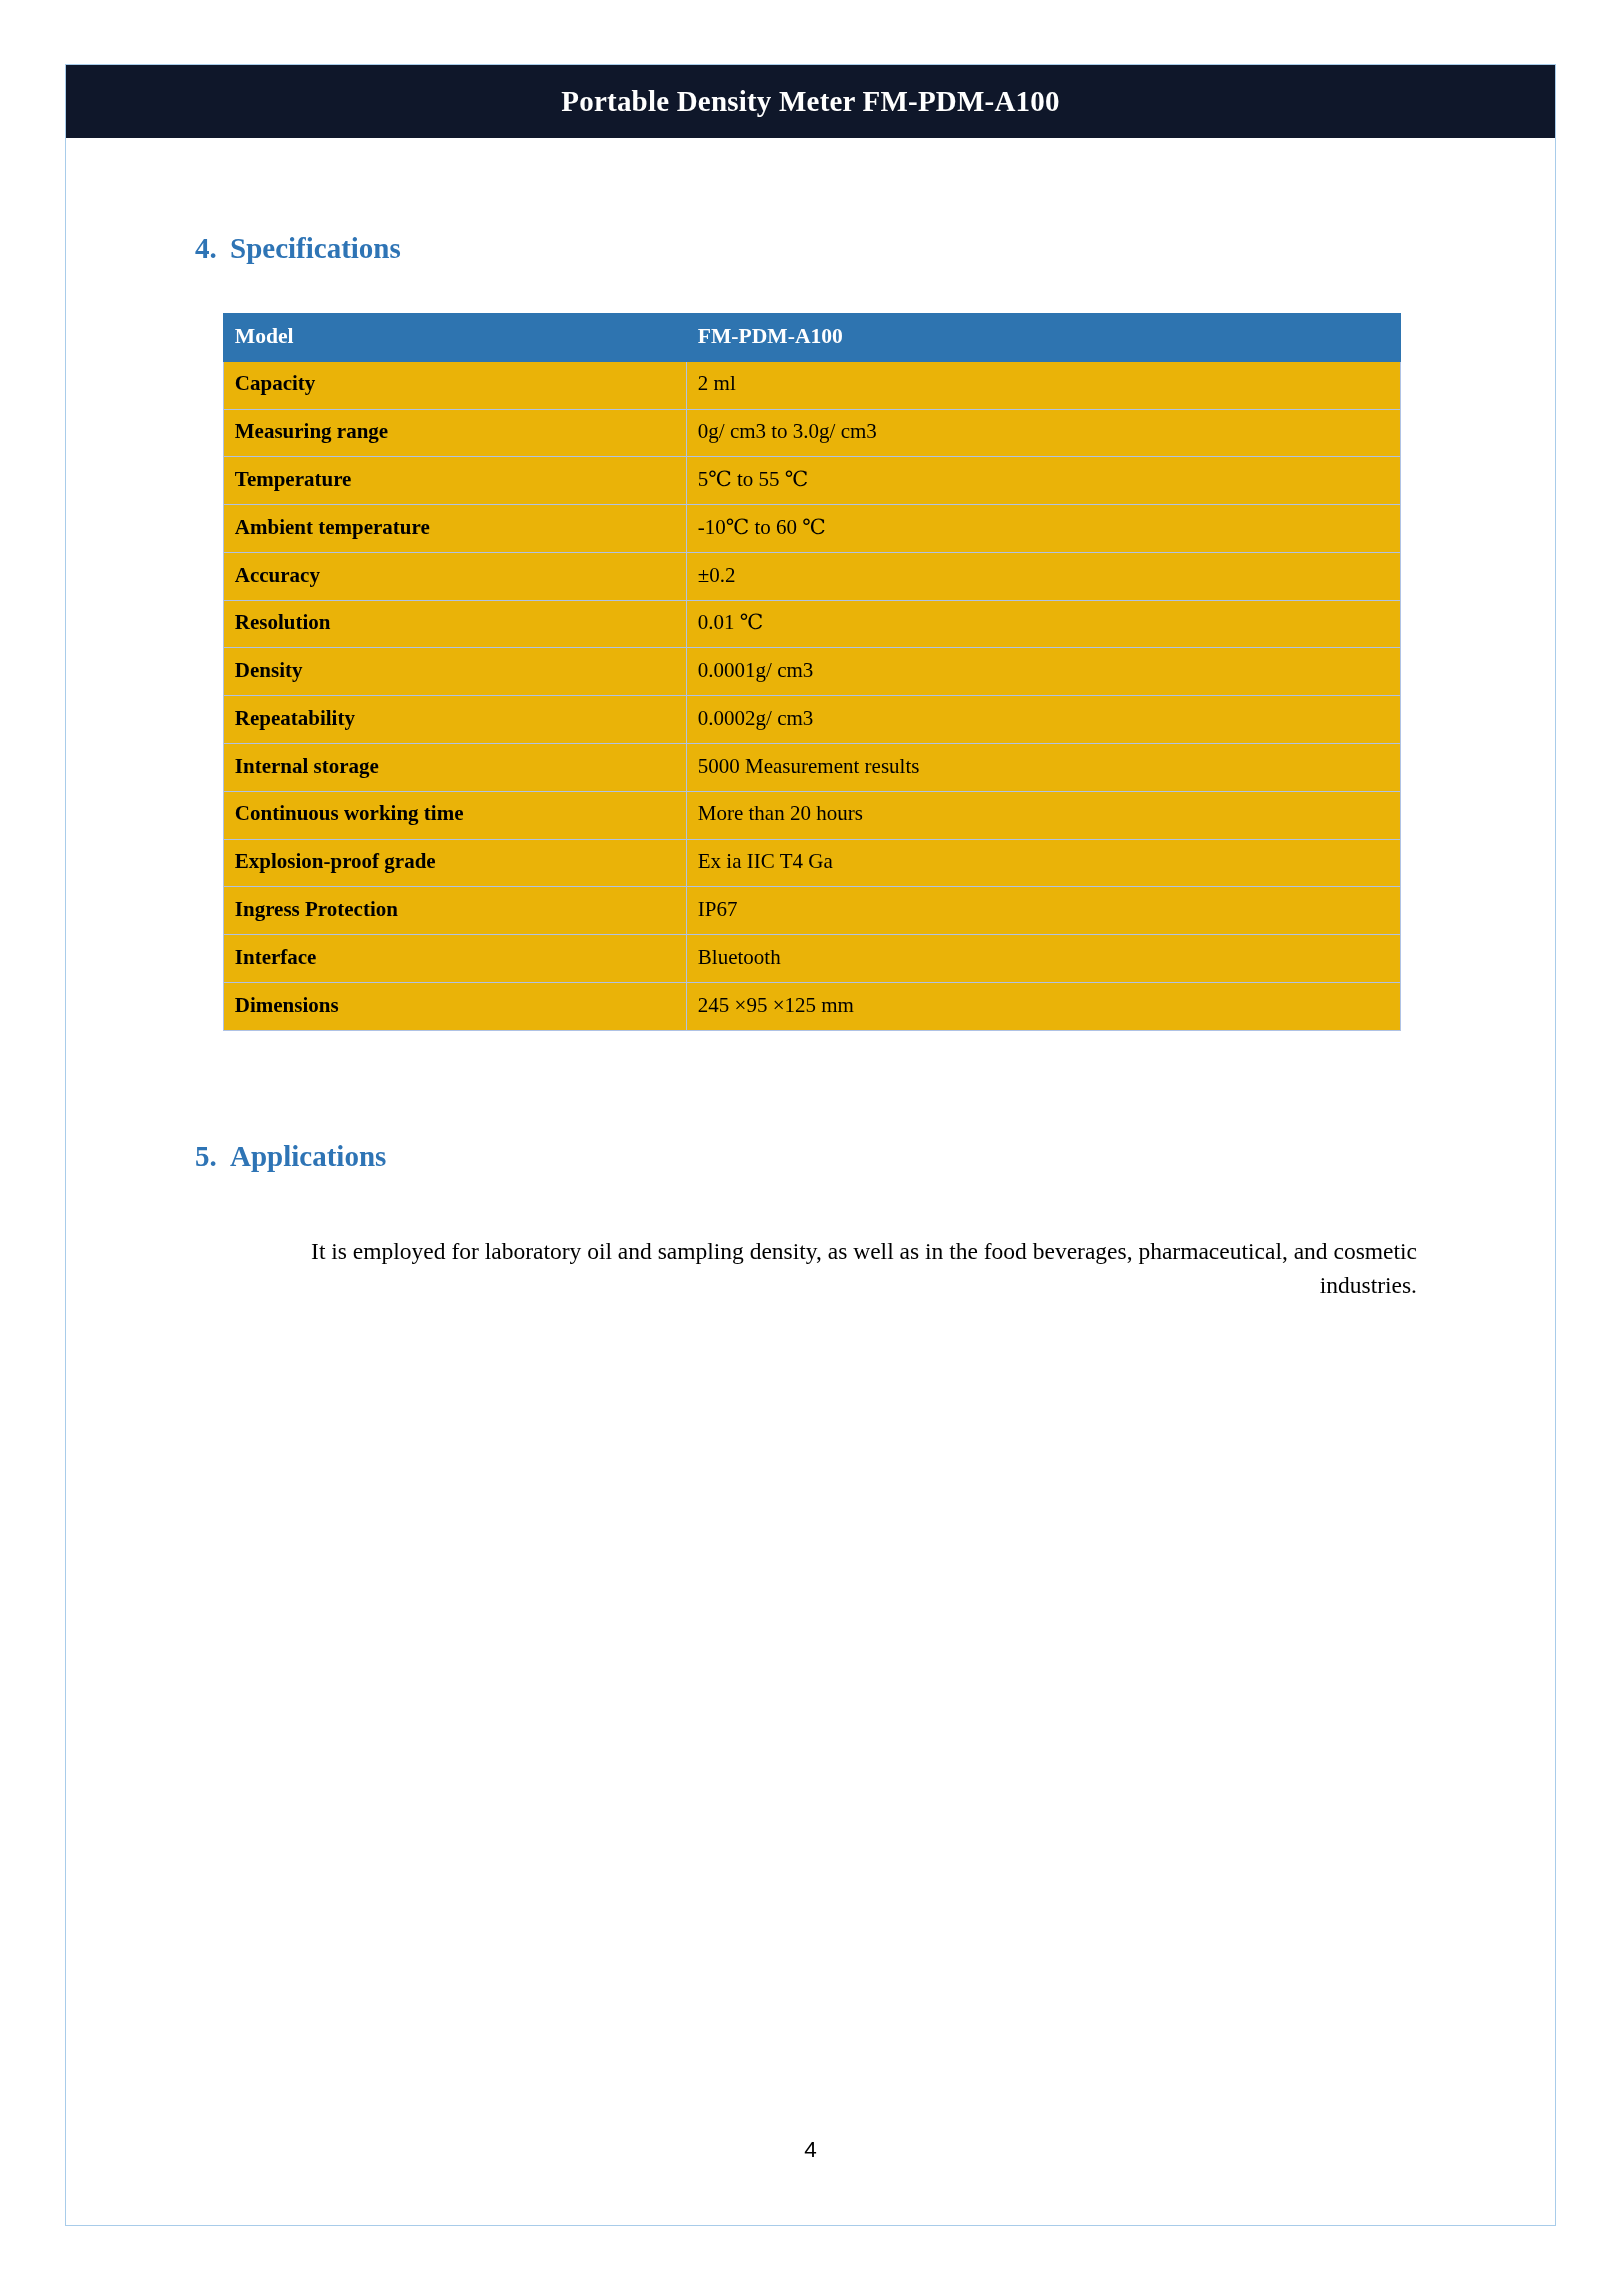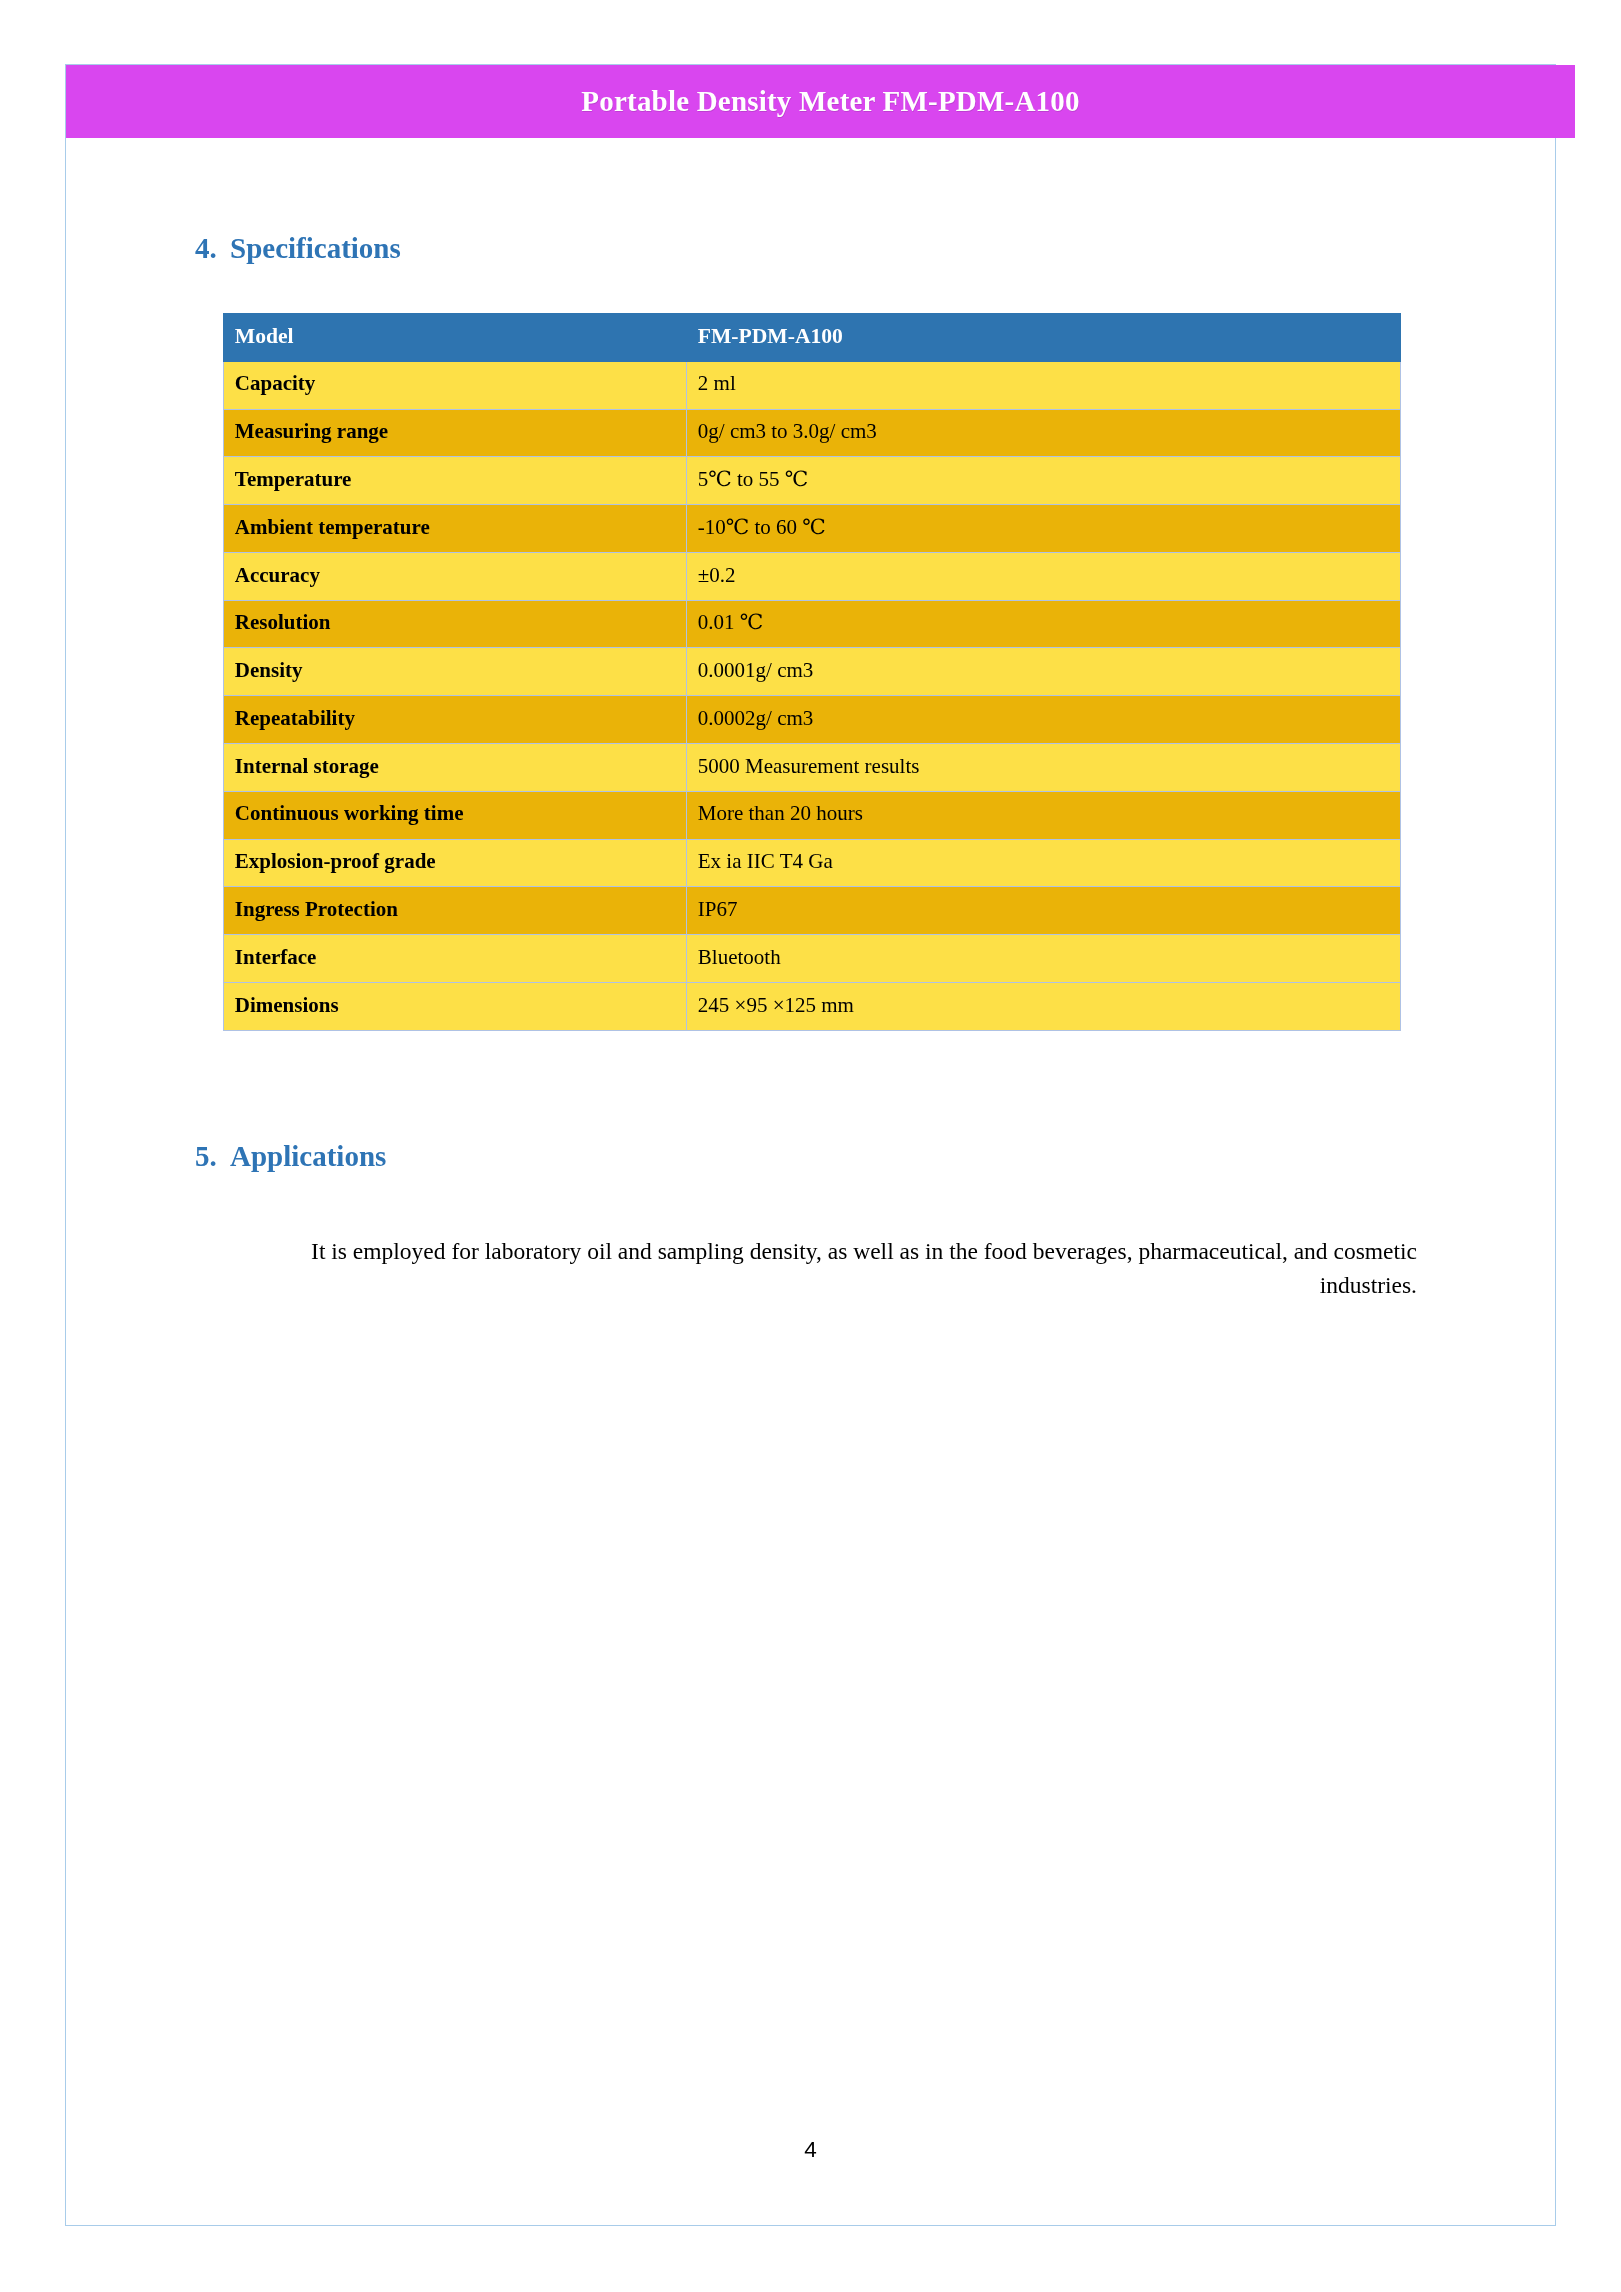--- a/index.html
+++ b/index.html
@@ -36,25 +36,24 @@
     pointer-events: none;
   }
 
   
   #title-banner {
     position: absolute;
     left: 66px;
     top: 65px;
     width: 1489px;
     height: 73px;
-    background: #d946ef;
+    background: #0f172a;
     display: flex;
     align-items: center;
     justify-content: center;
-    padding-left: 20px;
   }
   #title-banner .title-text {
     color: #ffffff;
     font-family: "Liberation Serif", "DejaVu Serif", serif;
     font-weight: bold;
     font-size: 29px;
     letter-spacing: 0.2px;
     text-shadow: 0.5px 0.5px 0 rgba(0,0,0,0.12);
   }
 
@@ -114,21 +113,21 @@
 
   #spec-table thead th {
     background: #2E74B0;
     color: #ffffff;
     font-weight: bold;
     border-color: #2E74B0;
     font-size: 21.6px;
   }
 
   #spec-table tbody tr.alt td {
-    background: #fde047;
+    background: #eab308;
   }
   #spec-table tbody tr.plain td {
     background: #eab308;
   }
   #spec-table tbody td.k {
     font-weight: bold;
     color: #000000;
   }
   #spec-table tbody td.v {
     font-weight: normal;

